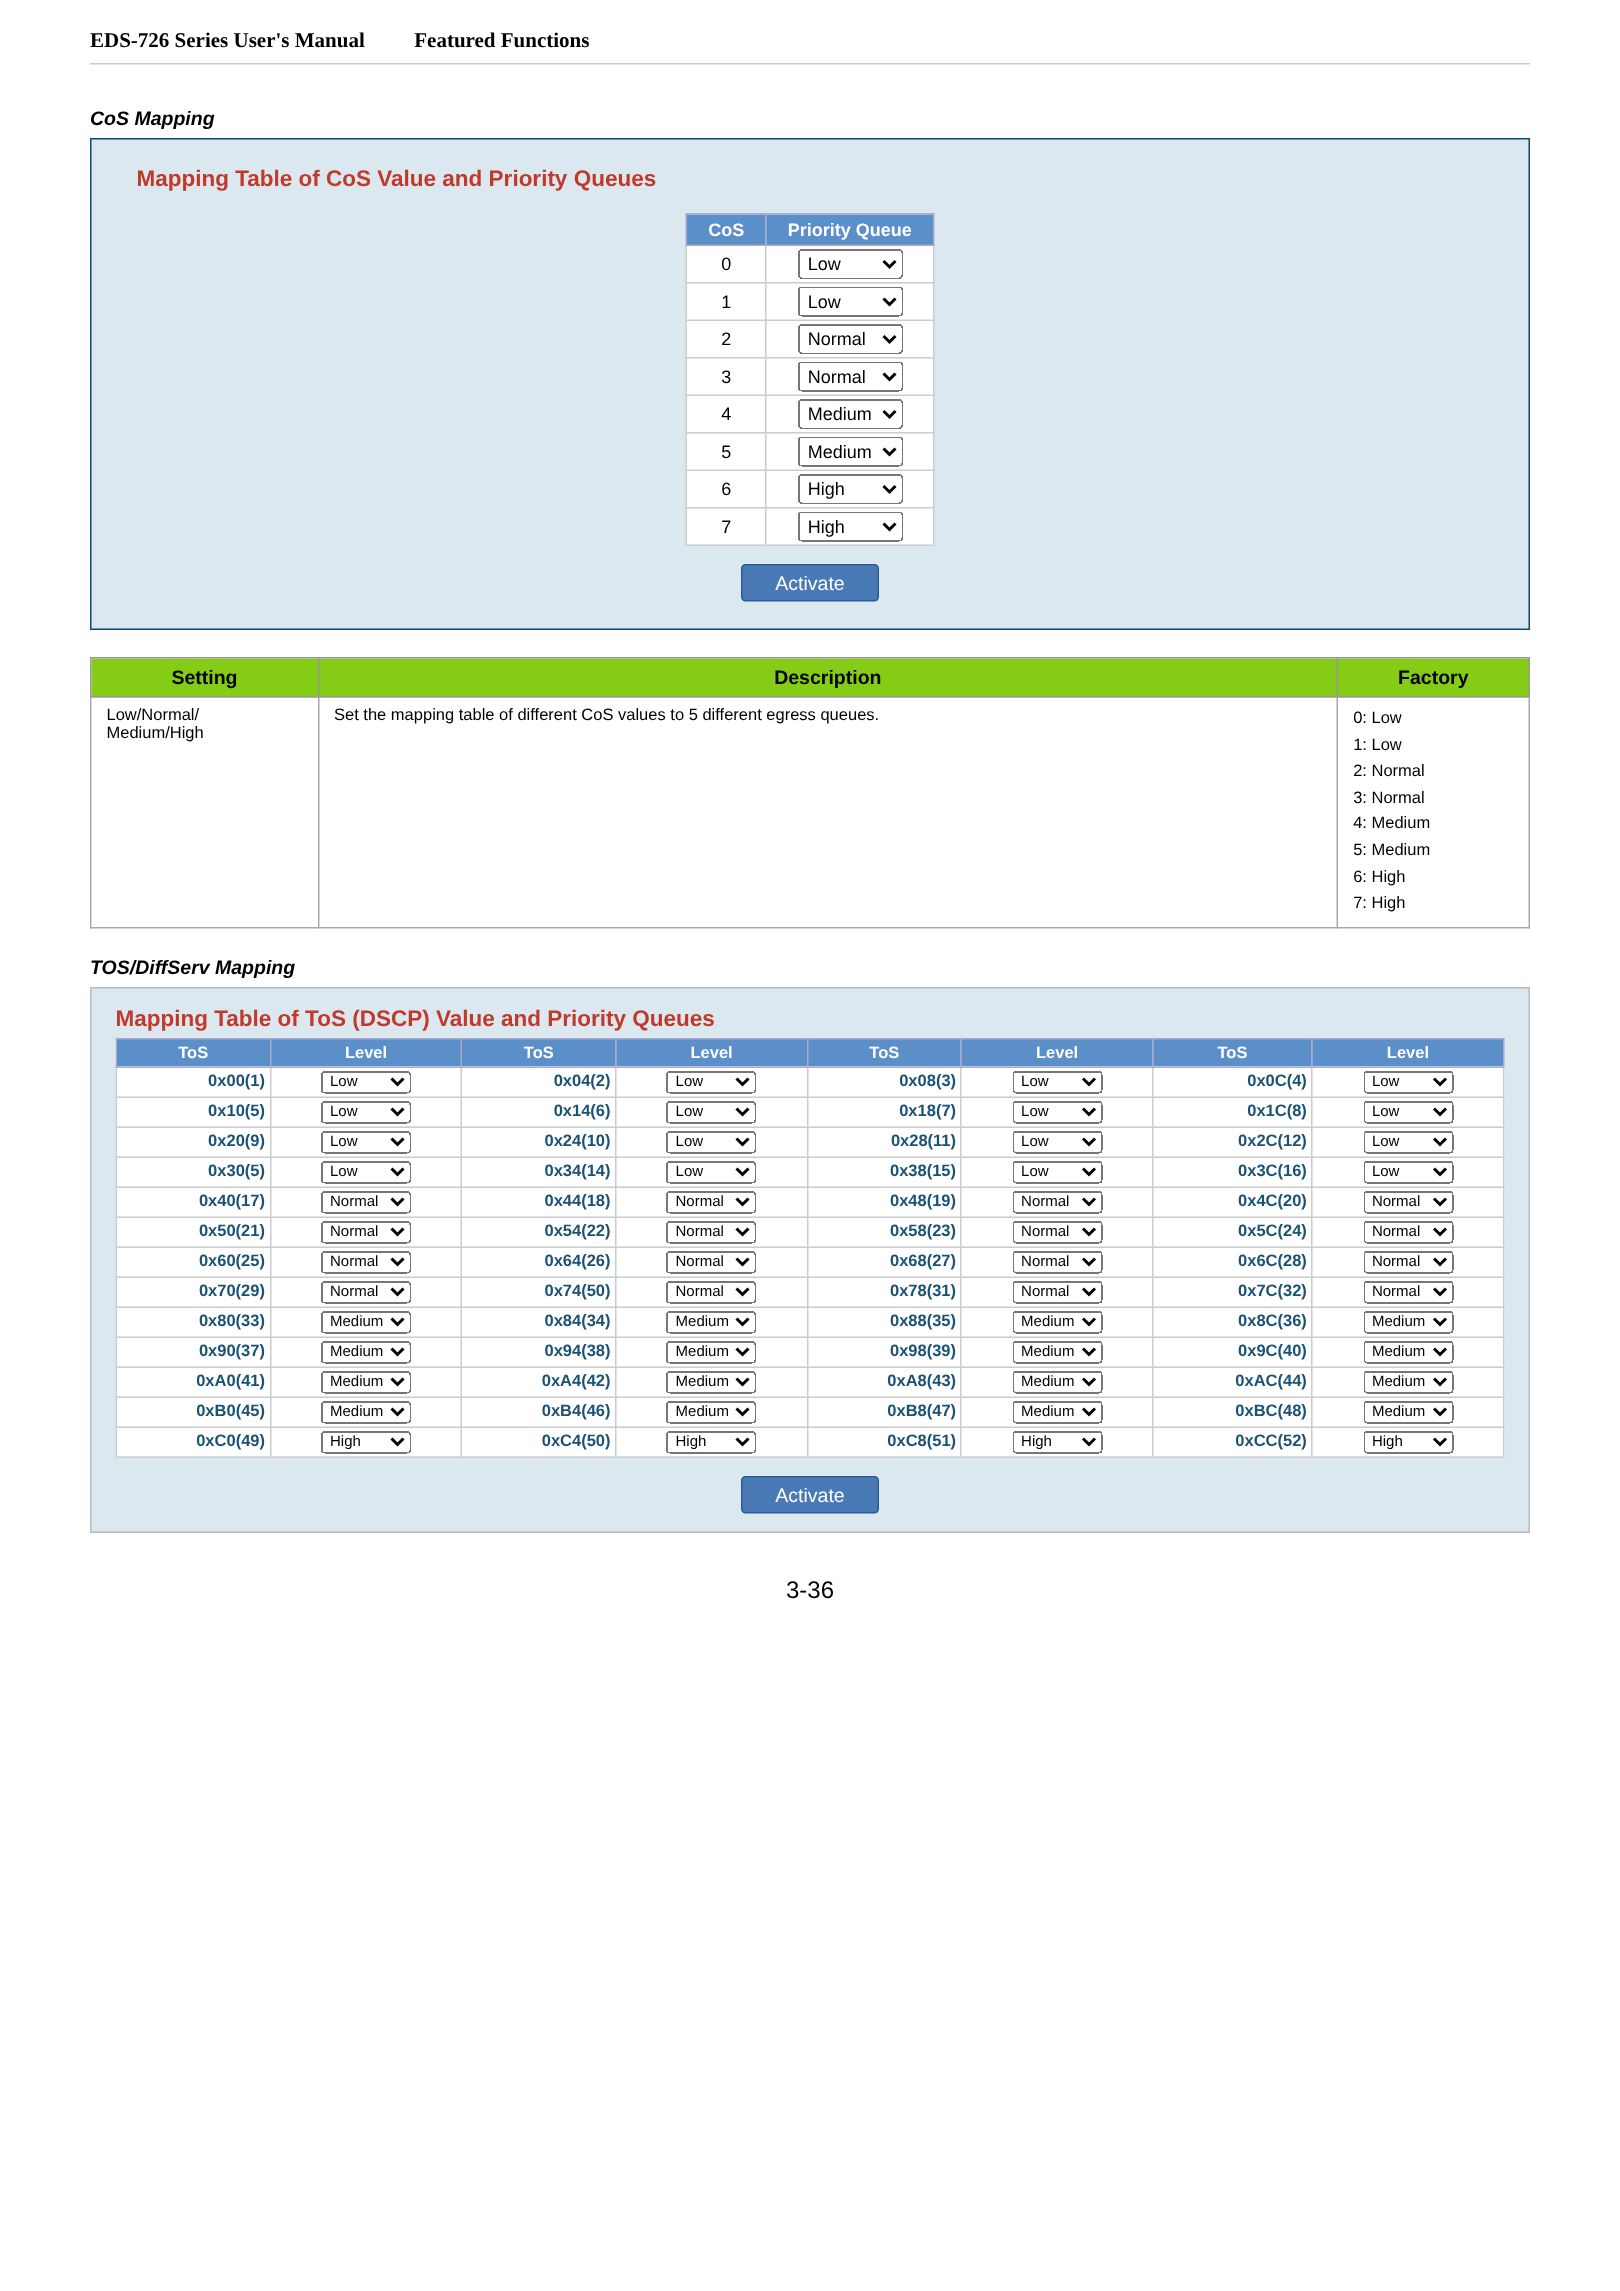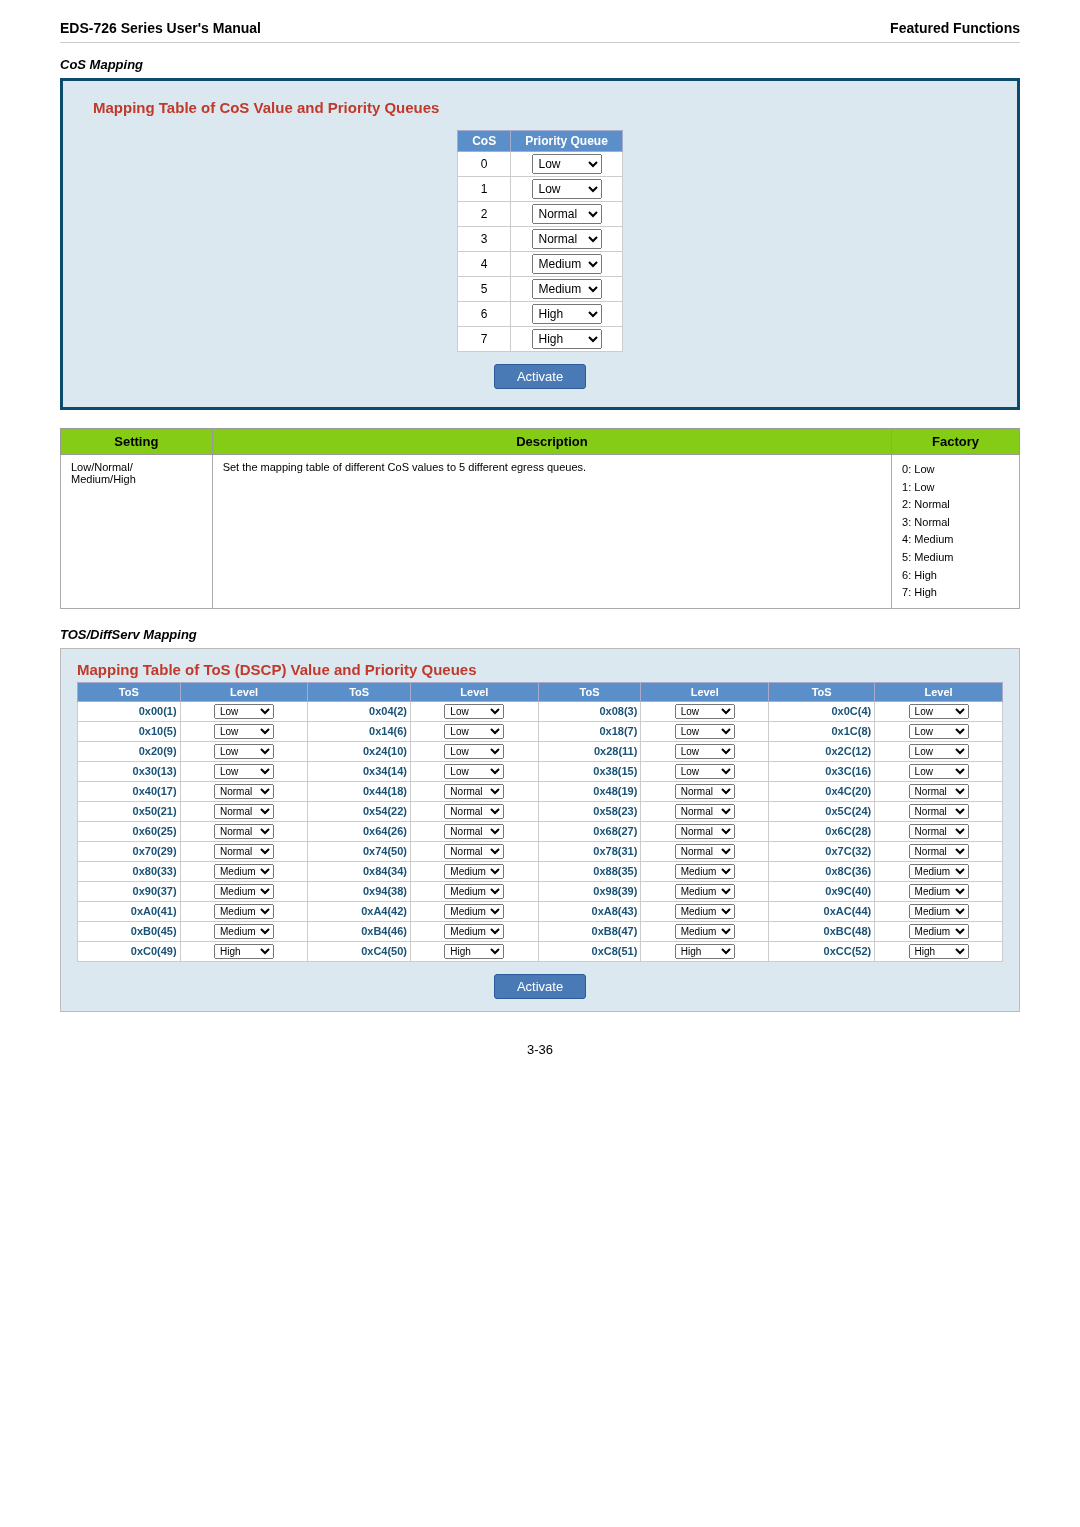--- a/index.html
+++ b/index.html
@@ -8,40 +8,41 @@
       font-size: 13px;
       background: #fff;
       color: #000;
       width: 1080px;
       min-height: 1527px;
       padding: 20px 60px;
     }
 
     .page-header {
       display: flex;
-      justify-content: space-between;
+      justify-content: flex-start;
       align-items: center;
-      margin-bottom: 14px;
+      margin-bottom: 28px;
       border-bottom: 1px solid #ccc;
       padding-bottom: 6px;
+      font-family: Liberation Serif, serif;
     }
     .page-header-left { font-weight: bold; font-size: 14px; }
     .page-header-right { font-weight: bold; font-size: 14px; padding-left: 33px; }
 
     .section-title {
       font-style: italic;
       font-weight: bold;
       font-size: 13px;
       margin-bottom: 6px;
       margin-top: 10px;
     }
 
     
     .cos-box {
-      border: 3px solid #0c4a6e;
+      border: 1px solid #0c4a6e;
       background: #dce8f0;
       padding: 18px 30px 18px 30px;
       margin-bottom: 18px;
     }
     .cos-box-title {
       color: #c0392b;
       font-weight: bold;
       font-size: 15px;
       margin-bottom: 14px;
     }
@@ -159,21 +160,21 @@
     }
     .tos-table select {
       font-size: 10px;
       padding: 0 1px;
       width: 60px;
     }
 
     .page-number {
       text-align: center;
       margin-top: 30px;
-      font-size: 13px;
+      font-size: 16px;
     }
   </style>
 </head>
 <body>
 
 <div class="page-header">
   <span class="page-header-left">EDS-726 Series User's Manual</span>
   <span class="page-header-right">Featured Functions</span>
 </div>
 
@@ -294,21 +295,21 @@
             <td class="tos-addr">0x20(9)</td>
             <td><select><option value="Low">Low</option><option value="Normal">Normal</option><option value="Medium">Medium</option><option value="High">High</option></select></td>
             <td class="tos-addr">0x24(10)</td>
             <td><select><option value="Low">Low</option><option value="Normal">Normal</option><option value="Medium">Medium</option><option value="High">High</option></select></td>
             <td class="tos-addr">0x28(11)</td>
             <td><select><option value="Low">Low</option><option value="Normal">Normal</option><option value="Medium">Medium</option><option value="High">High</option></select></td>
             <td class="tos-addr">0x2C(12)</td>
             <td><select><option value="Low">Low</option><option value="Normal">Normal</option><option value="Medium">Medium</option><option value="High">High</option></select></td>
           </tr>
           <tr>
-            <td class="tos-addr">0x30(13)</td>
+            <td class="tos-addr">0x30(5)</td>
             <td><select><option value="Low">Low</option><option value="Normal">Normal</option><option value="Medium">Medium</option><option value="High">High</option></select></td>
             <td class="tos-addr">0x34(14)</td>
             <td><select><option value="Low">Low</option><option value="Normal">Normal</option><option value="Medium">Medium</option><option value="High">High</option></select></td>
             <td class="tos-addr">0x38(15)</td>
             <td><select><option value="Low">Low</option><option value="Normal">Normal</option><option value="Medium">Medium</option><option value="High">High</option></select></td>
             <td class="tos-addr">0x3C(16)</td>
             <td><select><option value="Low">Low</option><option value="Normal">Normal</option><option value="Medium">Medium</option><option value="High">High</option></select></td>
           </tr>
           <tr>
             <td class="tos-addr">0x40(17)</td>

